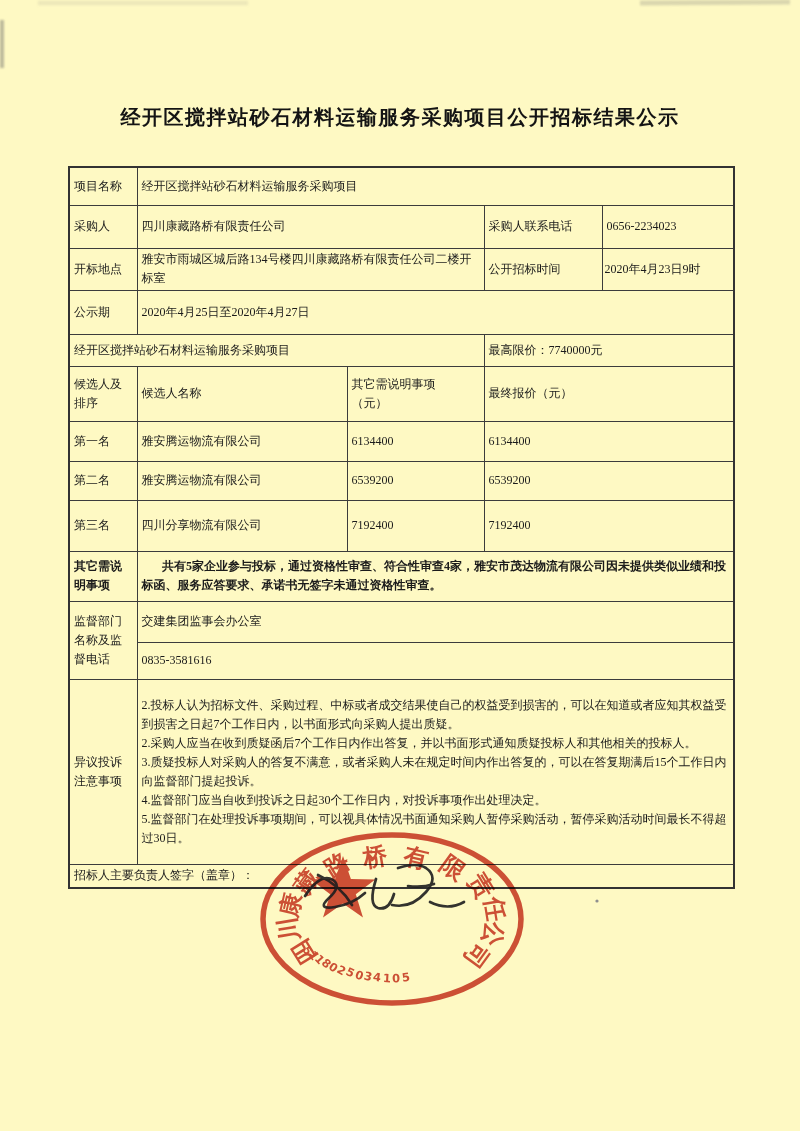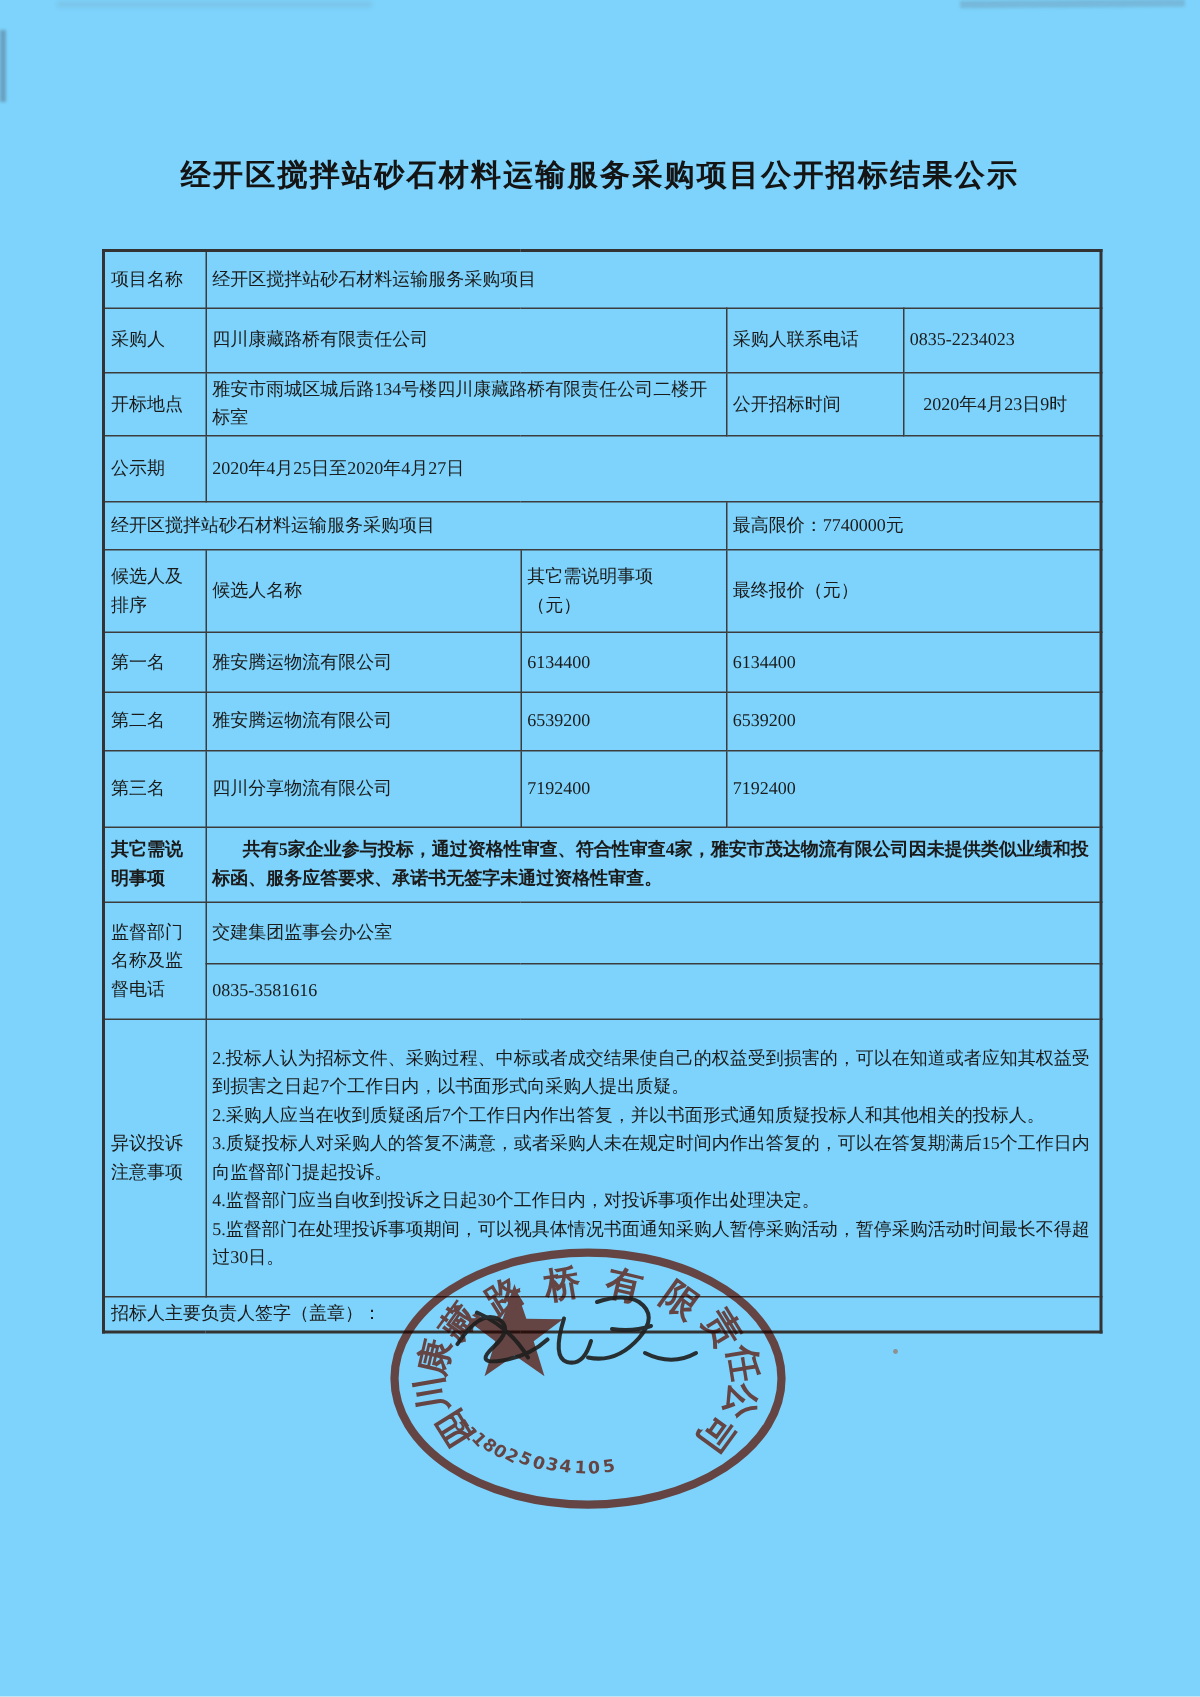--- a/index.html
+++ b/index.html
@@ -1,18 +1,18 @@
 <!DOCTYPE html>
 <html style="--seal: #c63a2b;"><head>
 <meta charset="utf-8">
 <style>
   html,body{margin:0;padding:0;background:#e9e9e9;}
   .page{
     position:relative;width:800px;height:1131px;margin:0 auto;
-    background:#7dd3fc;overflow:hidden;
+    background:#fef9c3;overflow:hidden;
     font-family:"Liberation Serif","DejaVu Serif",serif;
     color:#1b1b1b;
   }
   
   .smudge{position:absolute;pointer-events:none;}
   .smudge.tl{left:0;top:20px;width:4px;height:48px;background:rgba(70,70,80,.35);filter:blur(1px);}
   .smudge.top1{left:38px;top:1px;width:210px;height:4px;background:rgba(110,110,120,.14);filter:blur(1.5px);}
   .smudge.top2{left:640px;top:0;width:150px;height:5px;background:rgba(90,90,100,.22);filter:blur(1.2px);transform:rotate(-.4deg);}
 
   .doc-title{
@@ -76,27 +76,27 @@
     </colgroup>
     <tbody>
       <tr class="r1">
         <td class="lbl">项目名称</td>
         <td colspan="4">经开区搅拌站砂石材料运输服务采购项目</td>
       </tr>
       <tr class="r2">
         <td class="lbl">采购人</td>
         <td colspan="2">四川康藏路桥有限责任公司</td>
         <td class="ctr">采购人联系电话</td>
-        <td class="ctr">0835-2234023</td>
+        <td class="ctr">0656-2234023</td>
       </tr>
       <tr class="r3">
         <td class="lbl">开标地点</td>
         <td colspan="2">雅安市雨城区城后路134号楼四川康藏路桥有限责任公司二楼开标室</td>
         <td class="ctr">公开招标时间</td>
-        <td class="ctr" style="padding:1px 13px">2020年4月23日9时</td>
+        <td class="ctr" style="padding:1px 2px">2020年4月23日9时</td>
       </tr>
       <tr class="r4">
         <td class="lbl">公示期</td>
         <td colspan="4" class="ctr">2020年4月25日至2020年4月27日</td>
       </tr>
       <tr class="r5">
         <td colspan="3" class="ctr">经开区搅拌站砂石材料运输服务采购项目</td>
         <td colspan="2" class="ctr">最高限价：7740000元</td>
       </tr>
       <tr class="r6">

